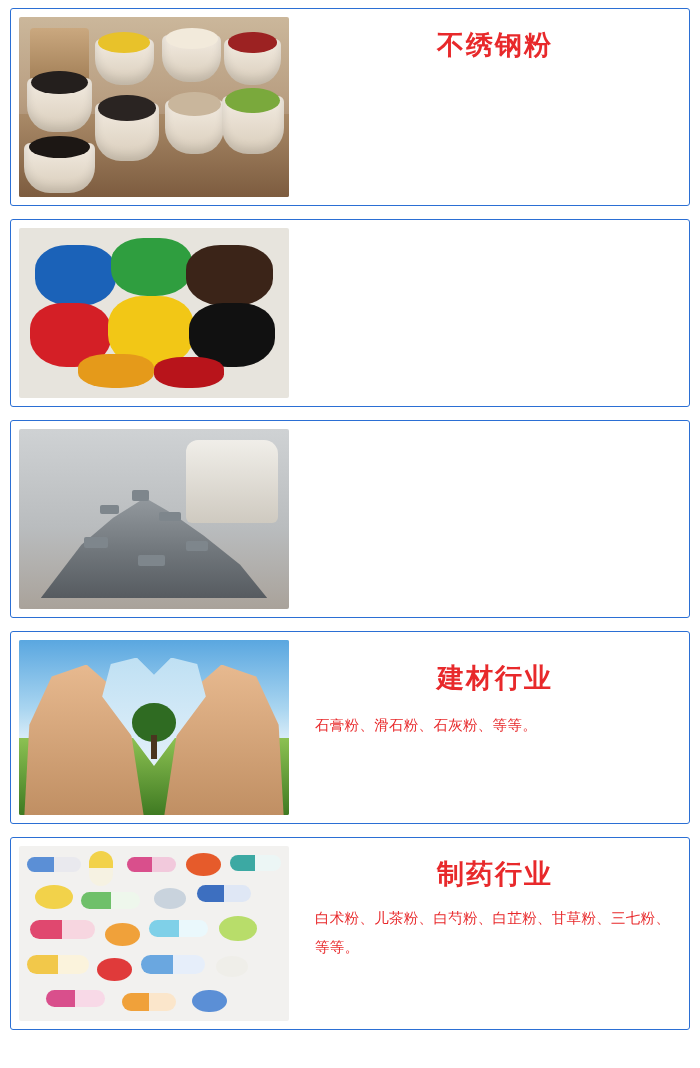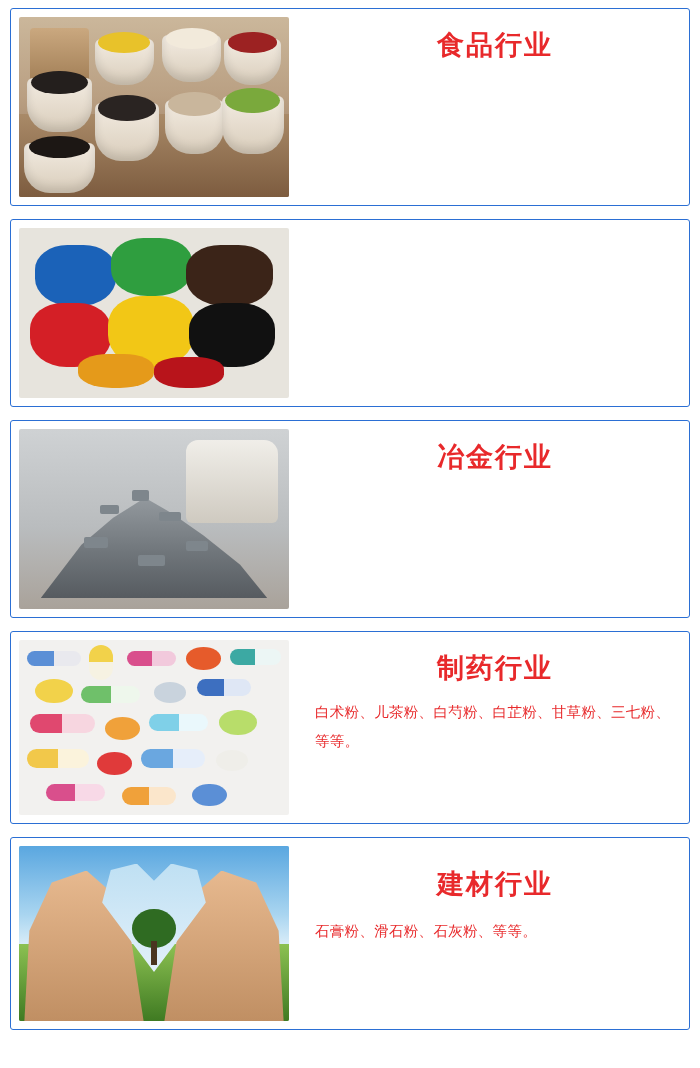--- a/index.html
+++ b/index.html
@@ -143,21 +143,21 @@
           <div class="fill" style="background:#c9b69c;"></div>
         </div>
       <div class="bowl" style="left:75%; top:44%; width:23%; height:32%;">
           <div class="fill" style="background:#7aa93c;"></div>
         </div>
       <div class="bowl" style="left:2%;  top:70%; width:26%; height:28%;">
           <div class="fill" style="background:#1c1714;"></div>
         </div>
     </div>
     <div class="content">
-      <div class="cat-title">食品行业</div>
+      <div class="cat-title">不绣钢粉</div>
     </div>
   </div>
 
   <div class="card">
     <div class="thumb h170 img-chem">
       <div class="q" style="left:6%;  top:10%; width:30%; height:36%; background:#1b62b8;"></div>
       <div class="q" style="left:34%; top:6%;  width:30%; height:34%; background:#2f9e3f;"></div>
       <div class="q" style="left:62%; top:10%; width:32%; height:36%; background:#3b2418;"></div>
       <div class="q" style="left:4%;  top:44%; width:30%; height:38%; background:#d41f26;"></div>
       <div class="q" style="left:33%; top:40%; width:32%; height:42%; background:#f2c716;"></div>
@@ -172,21 +172,36 @@
       <div class="bag"></div>
       <div class="pile"></div>
       <div class="chip" style="left:30%; top:42%; width:7%; height:5%;"></div>
       <div class="chip" style="left:42%; top:34%; width:6%; height:6%;"></div>
       <div class="chip" style="left:52%; top:46%; width:8%; height:5%;"></div>
       <div class="chip" style="left:24%; top:60%; width:9%; height:6%;"></div>
       <div class="chip" style="left:62%; top:62%; width:8%; height:6%;"></div>
       <div class="chip" style="left:44%; top:70%; width:10%; height:6%;"></div>
     </div>
     <div class="content">
-      <div class="cat-title">冶金行业</div>
+    </div>
+  </div>
+
+  <div class="card compact">
+    <div class="thumb h175 img-hands">
+      <div class="sky"></div>
+      <div class="grass"></div>
+      <div class="hand left"></div>
+      <div class="hand right"></div>
+      <div class="gap"></div>
+      <div class="tree-c"></div>
+      <div class="tree-t"></div>
+    </div>
+    <div class="content">
+      <div class="cat-title">建材行业</div>
+      <div class="cat-desc">石膏粉、滑石粉、石灰粉、等等。</div>
     </div>
   </div>
 
   <div class="card">
     <div class="thumb h175 img-pills">
       <div class="pill" style="left:3%;  top:6%;  width:20%; height:9%;  background:linear-gradient(90deg,#5b8fd6 50%,#e9e9ee 50%);"></div>
       <div class="pill" style="left:26%; top:3%;  width:9%;  height:20%; background:linear-gradient(180deg,#f2d24a 50%,#f6f2e2 50%);"></div>
       <div class="pill" style="left:40%; top:6%;  width:18%; height:9%;  background:linear-gradient(90deg,#d94f8c 50%,#f2c9dc 50%);"></div>
       <div class="tab" style="left:62%; top:4%;  width:13%; height:13%; background:#e65b2b;"></div>
       <div class="pill" style="left:78%; top:5%;  width:19%; height:9%;  background:linear-gradient(90deg,#3ca9a3 50%,#ecf6f5 50%);"></div>
@@ -205,29 +220,13 @@
       <div class="pill" style="left:10%; top:82%; width:22%; height:10%; background:linear-gradient(90deg,#d94f8c 50%,#f8d9e7 50%);"></div>
       <div class="pill" style="left:38%; top:84%; width:20%; height:10%; background:linear-gradient(90deg,#f0a13a 50%,#fbe6cb 50%);"></div>
       <div class="tab" style="left:64%; top:82%; width:13%; height:13%; background:#5b8fd6;"></div>
     </div>
     <div class="content">
       <div class="cat-title">制药行业</div>
       <div class="cat-desc">白术粉、儿茶粉、白芍粉、白芷粉、甘草粉、三七粉、等等。</div>
     </div>
   </div>
 
-  <div class="card compact">
-    <div class="thumb h175 img-hands">
-      <div class="sky"></div>
-      <div class="grass"></div>
-      <div class="hand left"></div>
-      <div class="hand right"></div>
-      <div class="gap"></div>
-      <div class="tree-c"></div>
-      <div class="tree-t"></div>
-    </div>
-    <div class="content">
-      <div class="cat-title">建材行业</div>
-      <div class="cat-desc">石膏粉、滑石粉、石灰粉、等等。</div>
-    </div>
-  </div>
-
 </div>
 
 </body></html>

